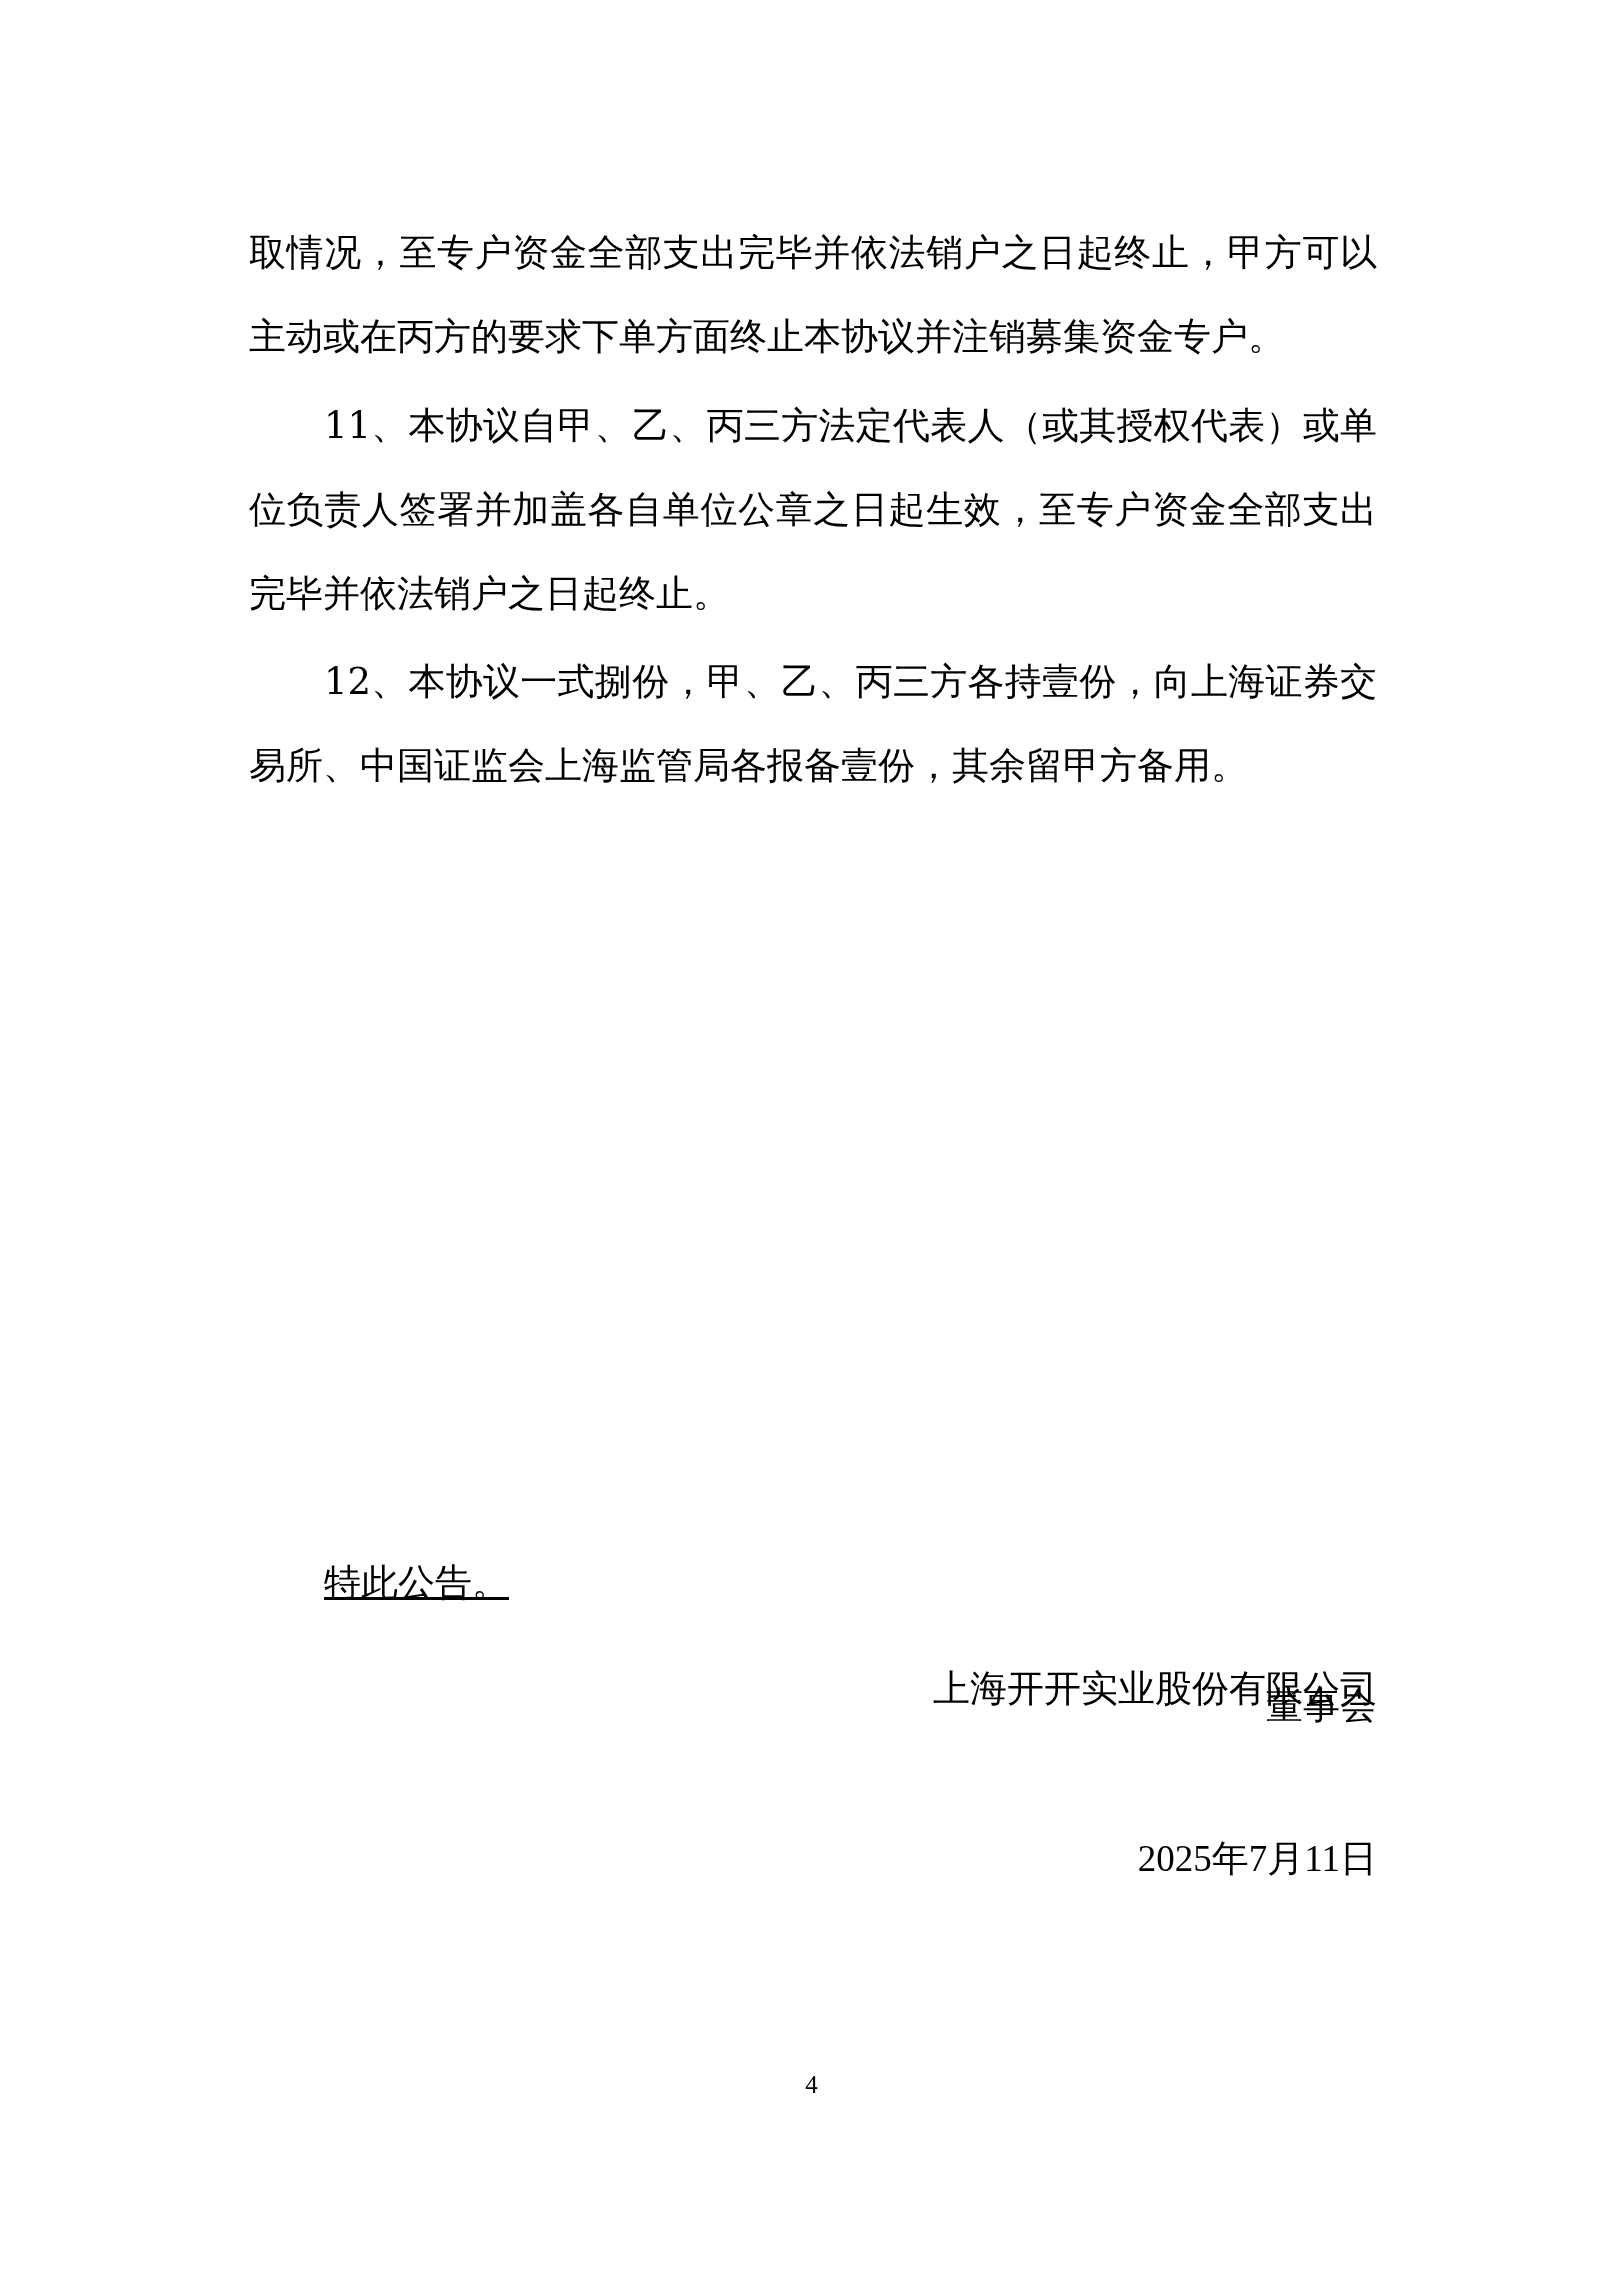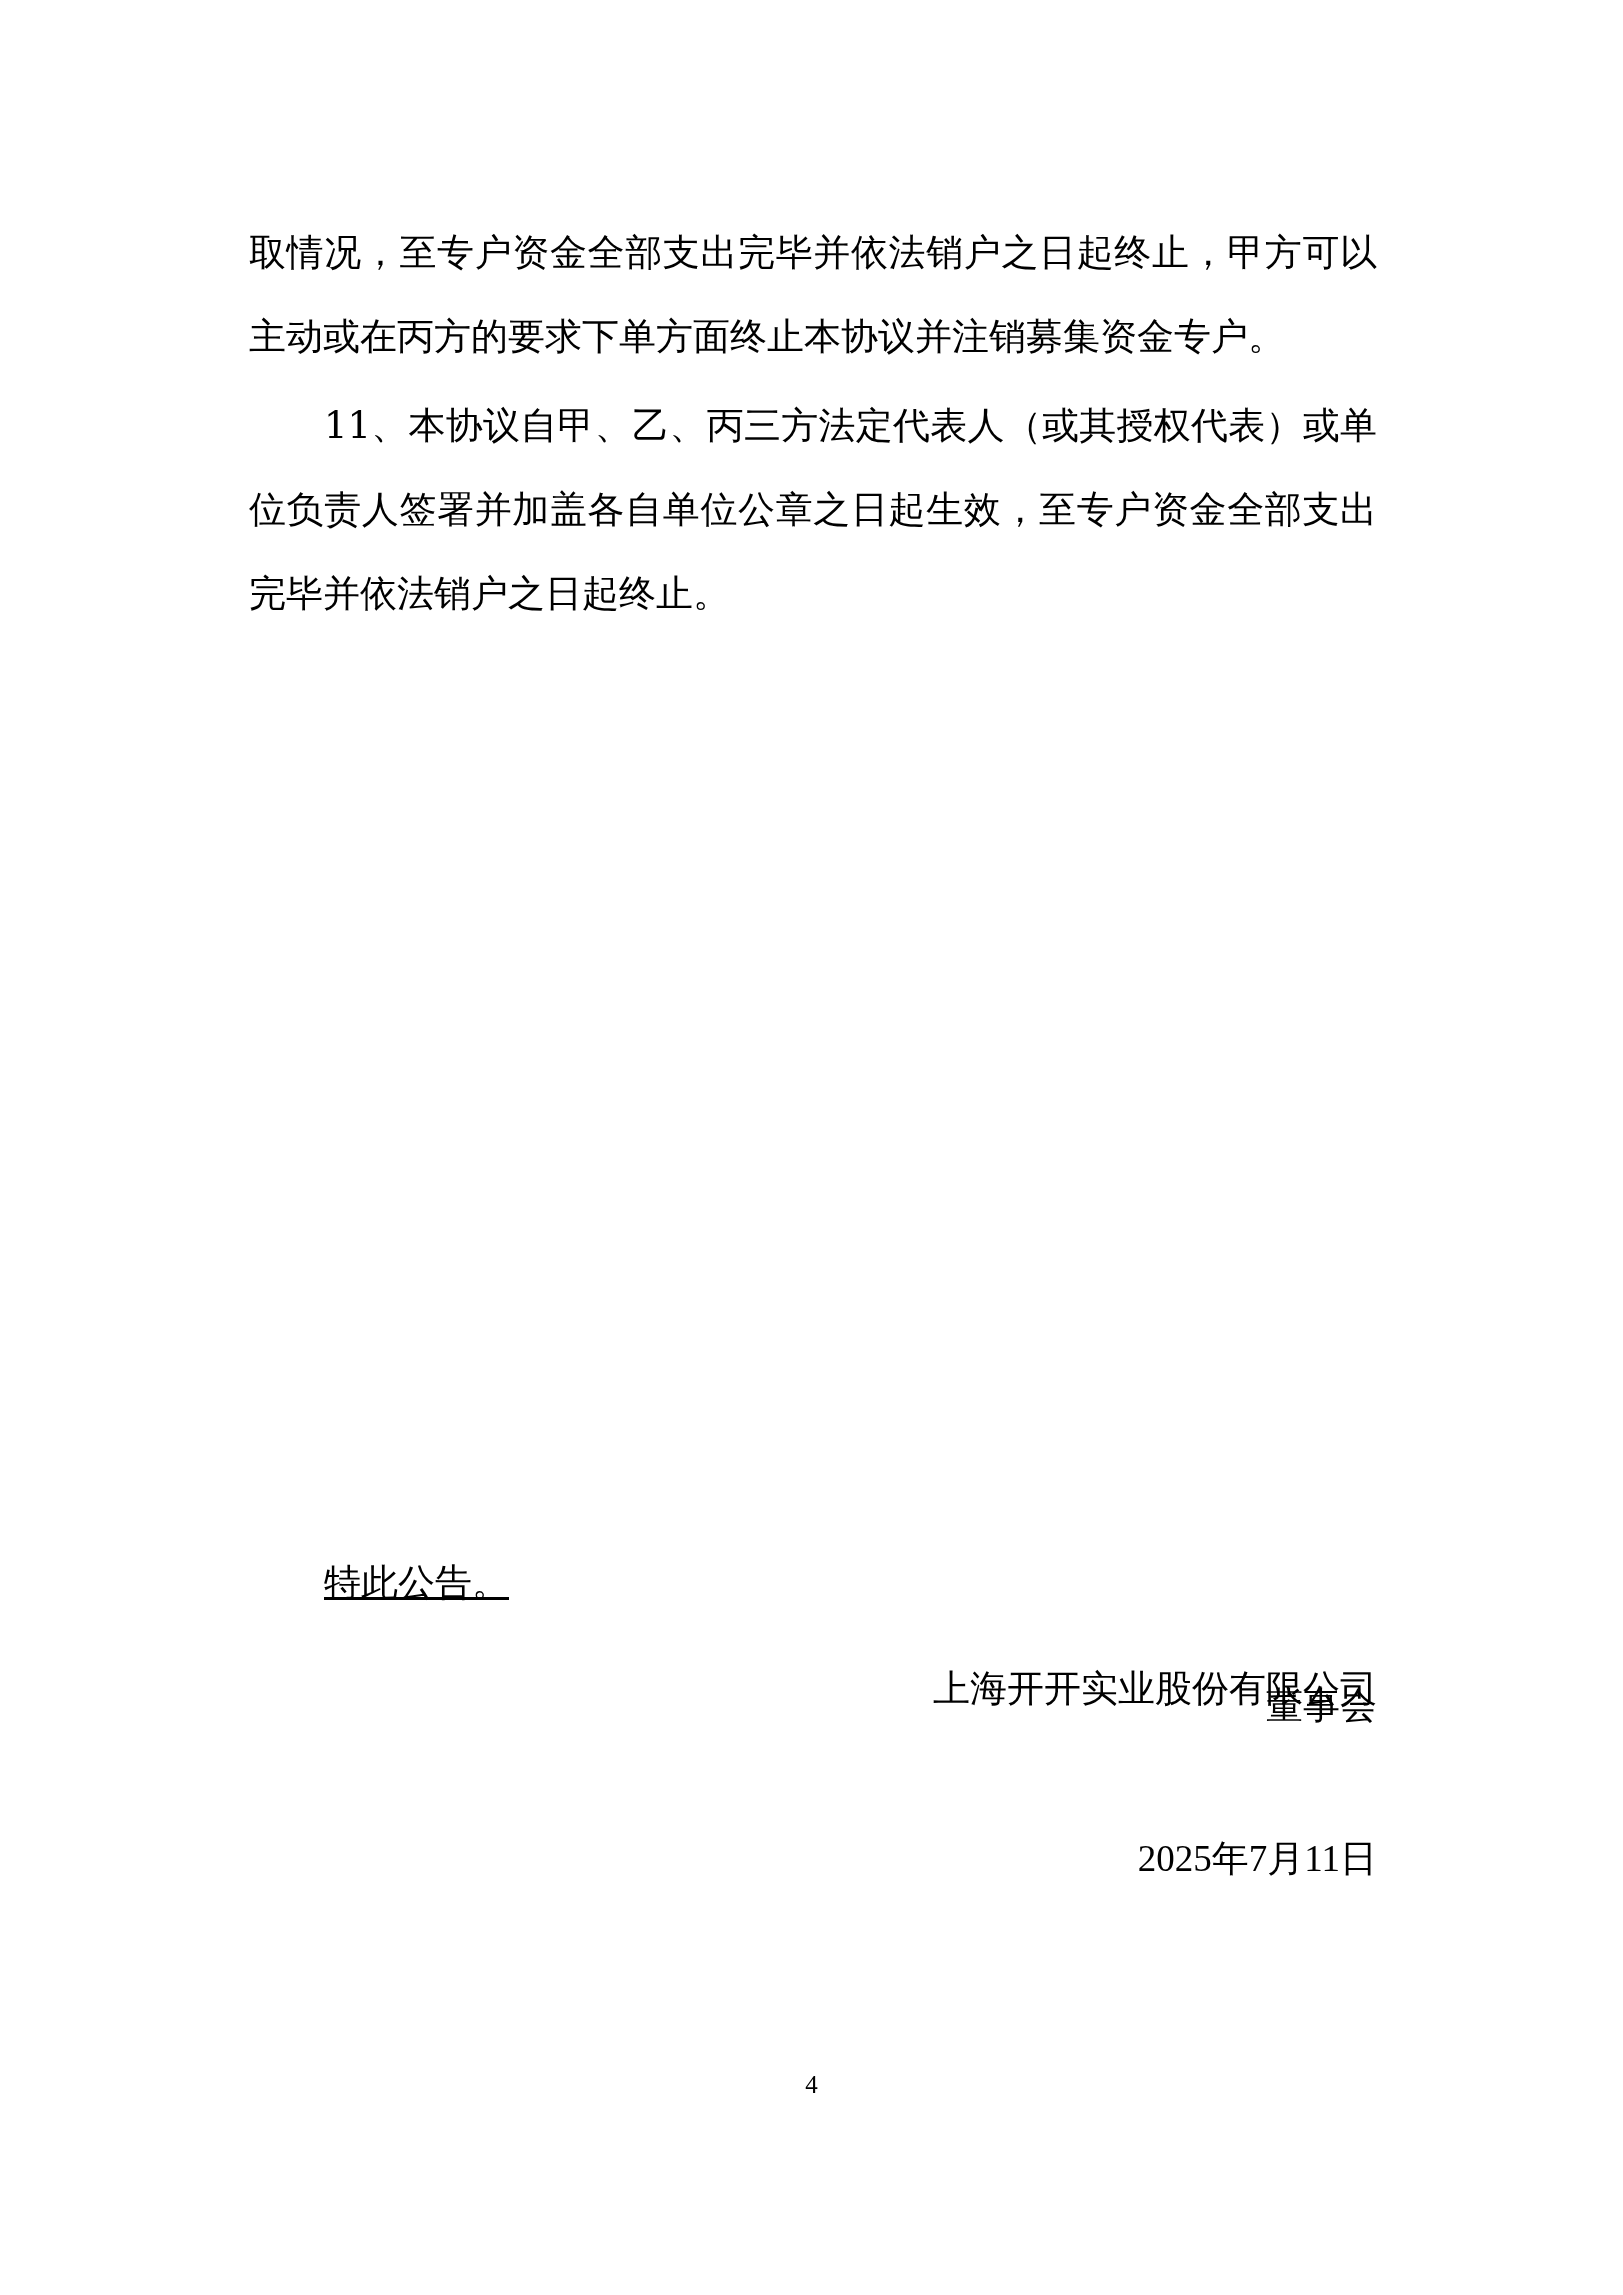--- a/index.html
+++ b/index.html
@@ -37,20 +37,21 @@
     font-family: "Liberation Serif", serif; font-size: 25px; line-height: 33px;
   }
 </style>
 </head>
 <body>
 
 <div class="page">
   <div class="body-text">
     <p class="para noindent">取情况，至专户资金全部支出完毕并依法销户之日起终止，甲方可以主动或在丙方的要求下单方面终止本协议并注销募集资金专户。</p>
     <p class="para">11、本协议自甲、乙、丙三方法定代表人（或其授权代表）或单位负责人签署并加盖各自单位公章之日起生效，至专户资金全部支出完毕并依法销户之日起终止。</p>
+    <p class="para">12、本协议一式捌份，甲、乙、丙三方各持壹份，向上海证券交易所、中国证监会上海监管局各报备壹份，其余留甲方备用。</p>
   </div>
 
   <div class="closing">特此公告。</div>
 
   <div class="sign company">上海开开实业股份有限公司</div>
   <div class="sign board">董事会</div>
   <div class="sign date">2025年7月11日</div>
 
   <div class="page-number">4</div>
 </div>

